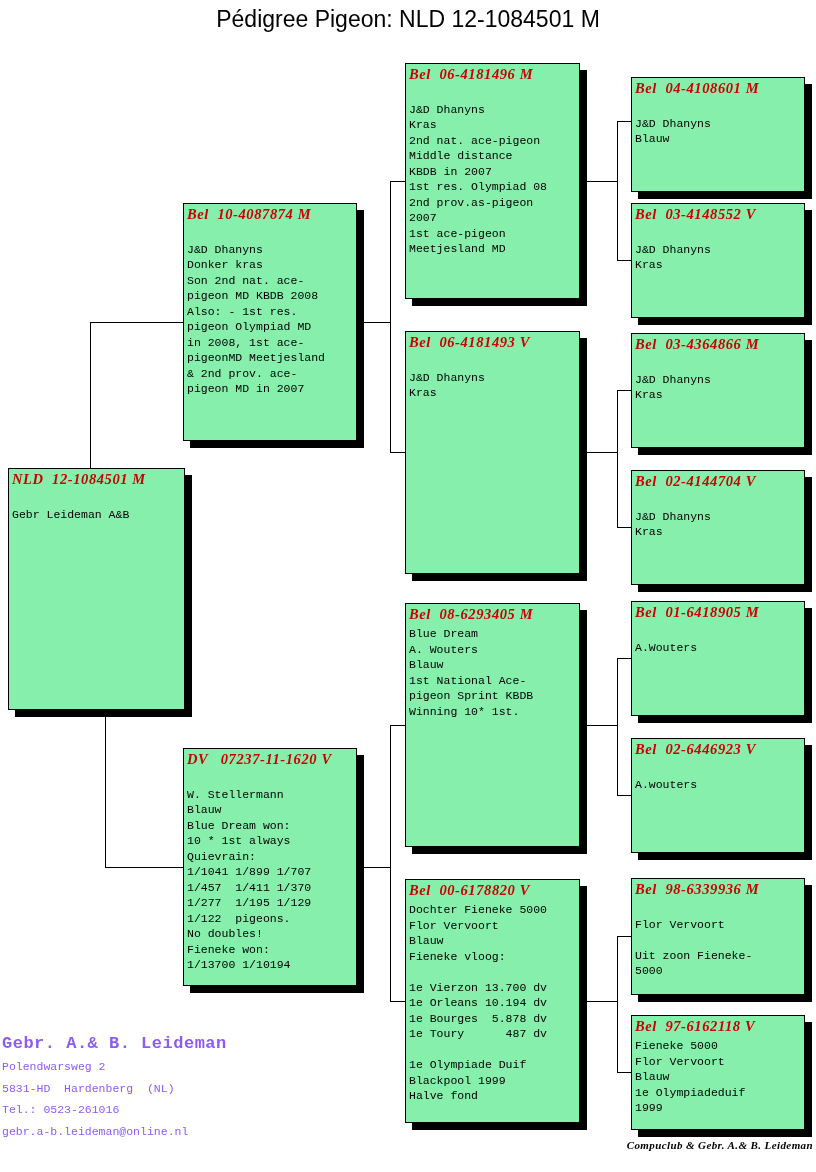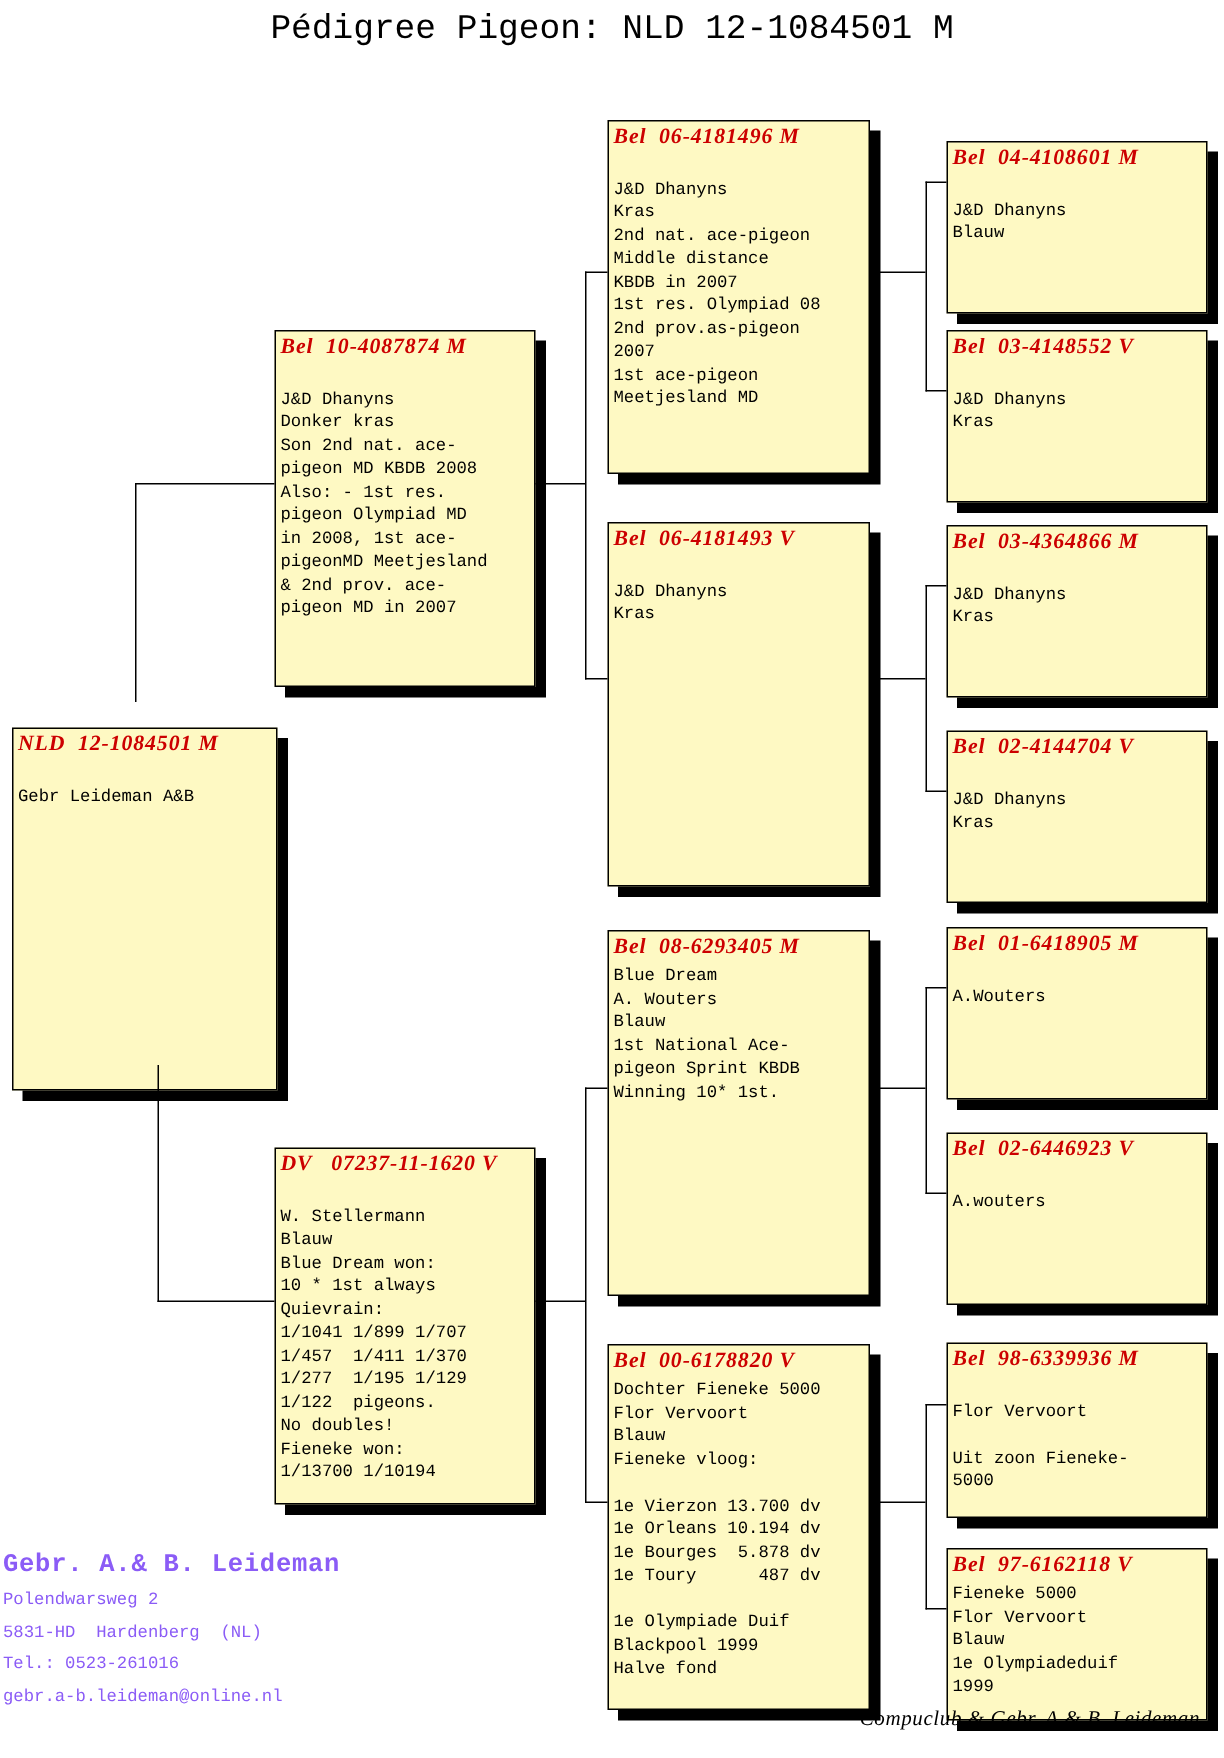--- a/index.html
+++ b/index.html
@@ -3,47 +3,47 @@
 <meta charset="utf-8">
 <title>Pedigree</title>
 <style>
   html,body{margin:0;padding:0;background:#fff;}
   #canvas{
     position:relative;width:816px;height:1172px;background:#ffffff;
     font-family:"Liberation Mono","DejaVu Sans Mono",monospace;overflow:hidden;
   }
   .page-title{
     position:absolute;top:6px;left:0;width:816px;text-align:center;
-    font-family:Liberation Mono, monospace;
+    font-family:Liberation Sans, sans-serif;
     font-size:23px;color:#000;letter-spacing:0px;white-space:pre;
   }
   .pbox{
-    position:absolute;background:#fef9c3;border:1px solid #000;
-    box-shadow:7px 7px 0 0 #000;box-sizing:border-box;margin-top:17px;
+    position:absolute;background:#86efac;border:1px solid #000;
+    box-shadow:7px 7px 0 0 #000;box-sizing:border-box;
   }
   .pbox-id{
     position:absolute;top:2px;left:3px;right:2px;
     font-family:"Liberation Serif","DejaVu Serif",serif;
     font-style:italic;font-weight:bold;font-size:14.5px;
     letter-spacing:0.6px;color:#cc0000;white-space:pre;
   }
   .pbox-body{
     position:absolute;top:22px;left:3px;right:1px;
     font-size:11.5px;line-height:15.5px;color:#000;white-space:pre;
   }
   .cline{position:absolute;background:#000;}
   .owner{position:absolute;left:2px;top:1032px;color:#8b5cf6;}
   .owner-name{
     font-weight:bold;font-size:17px;line-height:24px;white-space:pre;letter-spacing:0.5px;
   }
   .owner-line{font-size:11.5px;line-height:21.5px;white-space:pre;}
   .credit{
-    position:absolute;right:16px;top:1139px;
+    position:absolute;right:3px;top:1139px;
     font-family:"Liberation Serif","DejaVu Serif",serif;
-    font-style:italic;font-weight:normal;font-size:14px;color:#000;
+    font-style:italic;font-weight:bold;font-size:11px;color:#000;
     letter-spacing:0.4px;white-space:pre;
   }
 </style>
 </head>
 <body>
 
 <div id="canvas">
 
   <div class="page-title">Pédigree Pigeon: NLD 12-1084501 M</div>
 

